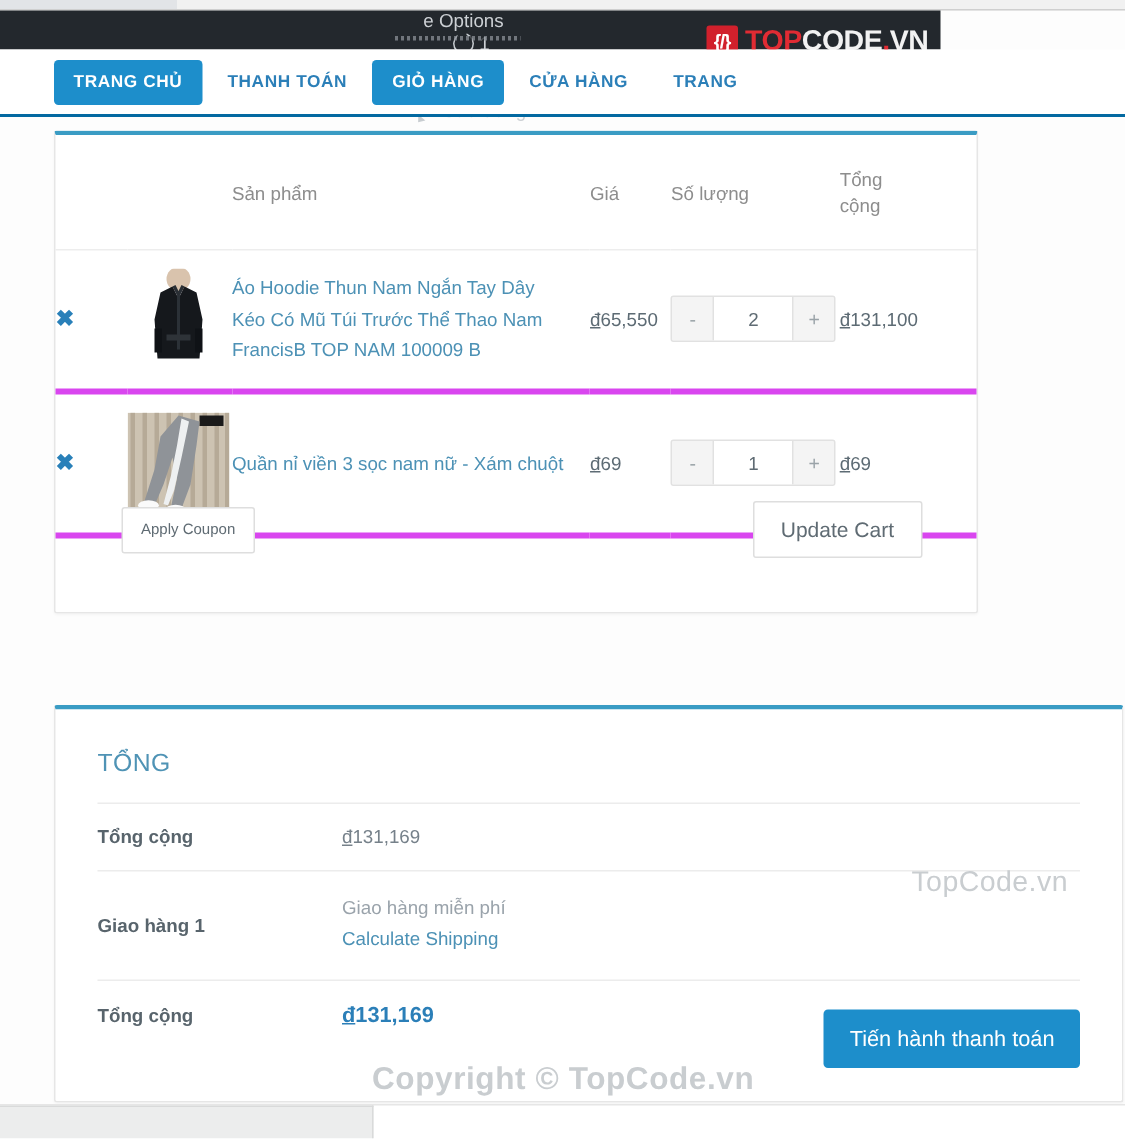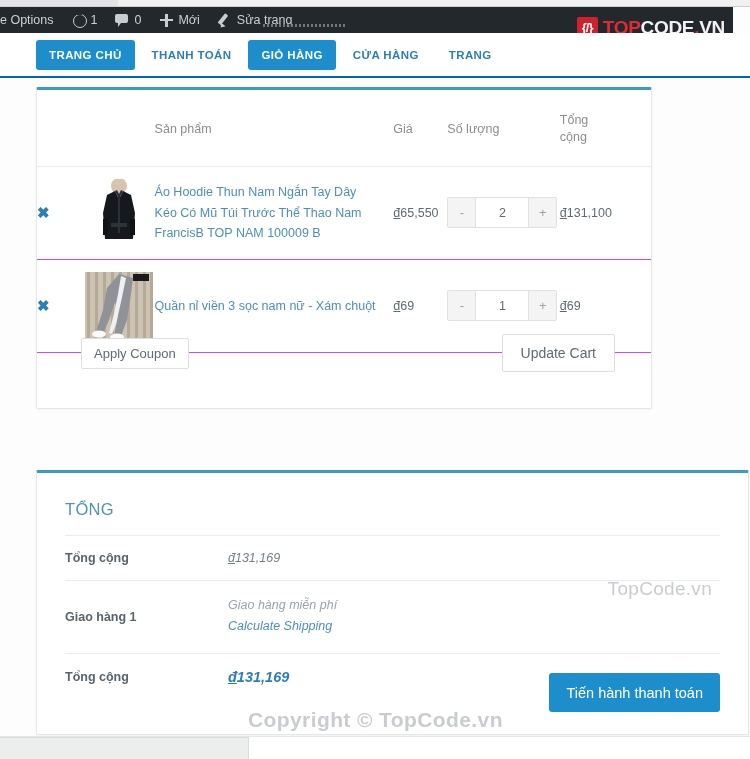--- a/index.html
+++ b/index.html
@@ -33,27 +33,29 @@
     top: 0; left: 0;
     width: 118px;
     height: 6px;
     background: #e2e4e7;
   }
 
   
   .adminbar {
     position: absolute;
     top: 7px; left: 0;
-    width: 733px;
+    width: 627px;
     height: 26px;
     background: #23282d;
     color: #c8cdd1;
     display: flex;
+    align-items: center;
     font-size: 12.5px;
     white-space: nowrap;
+    flex-direction: column;
   }
   .ab-item {
     display: flex;
     align-items: center;
     gap: 4px;
     padding: 0 9px;
     height: 26px;
     color: #ccd0d4;
   }
   .ab-item:first-child { padding-left: 0; }
@@ -223,21 +225,21 @@
   }
   .c-remove { width: 56px; }
   .c-thumb  { width: 70px; }
   .c-name   { width: 278px; }
   .c-price  { width: 56px; }
   .c-qty    { width: 113px; }
   .c-sub    { width: 100px; }
   .hdr-wrap { line-height: 1.35; }
 
   .cart-table tbody td {
-    border-bottom: 1px solid #d946ef;
+    border-bottom: 4px solid #d946ef;
     vertical-align: middle;
     padding: 12px 0;
     font-size: 12.5px;
     color: #5f6b73;
   }
 
   .remove-x {
     color: #2980b9;
     font-size: 15px;
     font-weight: bold;
@@ -326,21 +328,21 @@
     outline: none;
   }
   .coupon-input::placeholder { color: #a7a7a7; }
   .btn-light {
     height: 31px;
     padding: 0 12px;
     background: #ffffff;
     border: 1px solid #dedede;
     border-radius: 2px;
     font-family: "Liberation Sans", sans-serif;
-    font-size: 13px;
+    font-size: 10px;
     color: #5f6b73;
     cursor: pointer;
     white-space: nowrap;
   }
   .btn-apply { margin-left: 8px; }
   .btn-update {
     margin-left: auto;
     height: 38px;
     padding: 0 18px;
     font-size: 14px;
@@ -370,21 +372,20 @@
     font-weight: bold;
     color: #58646c;
     padding: 15px 0;
     vertical-align: middle;
   }
   .tot-table td {
     font-size: 12.5px;
     color: #76818a;
     padding: 15px 0;
     vertical-align: middle;
-    font-style: italic;
   }
   .ship-free { color: #9aa3ab; line-height: 1.5; }
   .ship-calc {
     color: #4c91b5;
     text-decoration: none;
     line-height: 1.85;
     display: inline-block;
     cursor: pointer;
   }
   .grand {

